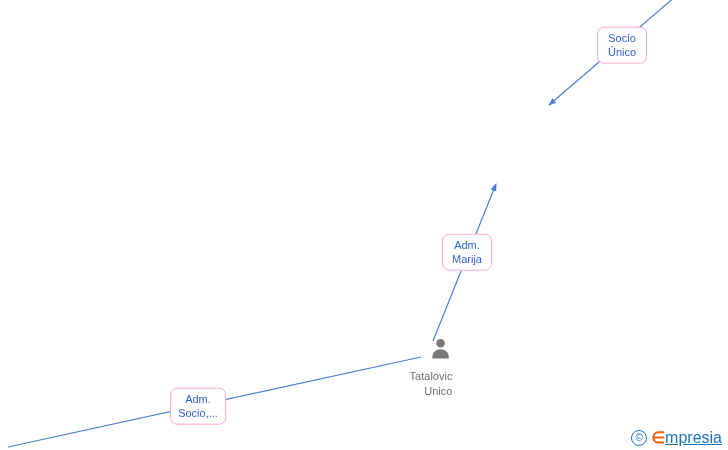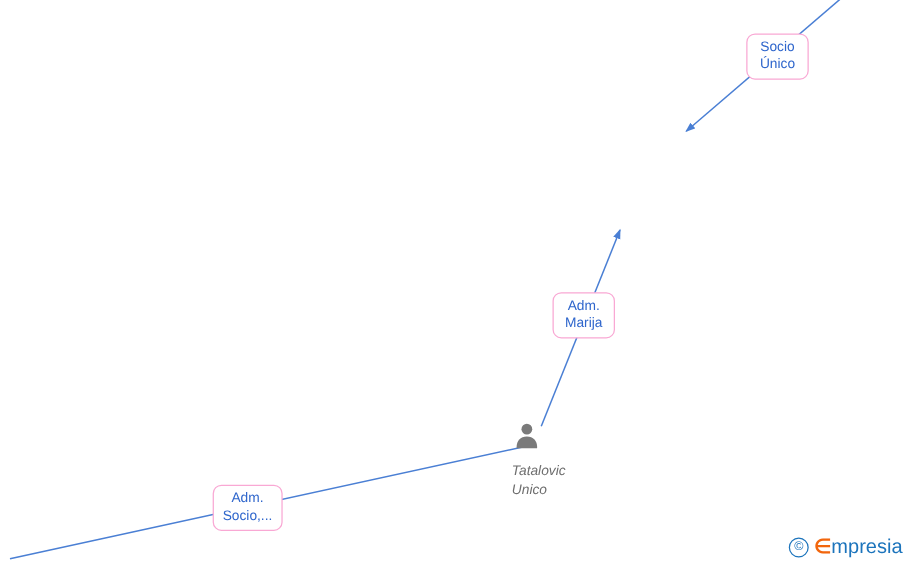--- a/index.html
+++ b/index.html
@@ -9,35 +9,35 @@
   }
   .edges{position:absolute;left:0;top:0;}
   .edge-label{
     position:absolute;transform:translate(-50%,-50%);
     background:#ffffff;border:1px solid #f9a8d4;border-radius:7px;
     color:#2f66cc;font-size:11px;line-height:1.3;text-align:center;
     padding:3px 7px;min-width:34px;cursor:pointer;
   }
   .company-node{position:absolute;text-align:center;transform:translateX(-50%);cursor:pointer;}
   .company-name{color:#4f4f4f;font-size:11px;font-weight:bold;line-height:1.45;margin-bottom:8px;}
-  .person-node{position:absolute;text-align:left;transform:translateX(-50%);cursor:pointer;font-style:italic;}
+  .person-node{position:absolute;text-align:right;transform:translateX(-50%);cursor:pointer;}
   .person-name{color:#6e6e6e;font-size:11px;line-height:1.4;margin-top:4px;}
   .node-icon{display:inline-block;}
   .footer-logo{
     position:absolute;right:6px;bottom:4px;display:flex;align-items:center;gap:4px;
     cursor:pointer;
   }
   .copy-circle{
     display:inline-flex;align-items:center;justify-content:center;
     width:14px;height:14px;border:1px solid #1c74bc;border-radius:50%;
     color:#1c74bc;font-size:10px;line-height:1;
   }
   .brand{font-size:16px;line-height:1;}
   .brand-mark{color:#f2660d;font-weight:bold;}
-  .brand-rest{color:#1c74bc;}
+  .brand-rest{color:#1c74bc;text-decoration:underline;}
 </style>
 </head>
 <body>
 
 <div class="canvas">
 
   <svg class="edges" width="728" height="450" viewBox="0 0 728 450">
     <defs>
       <marker id="arrow" markerWidth="9" markerHeight="8" refX="7" refY="3" orient="auto" markerUnits="userSpaceOnUse">
         <path d="M0,0 L8,3 L0,6 Z" fill="#4a7fd4"></path>

